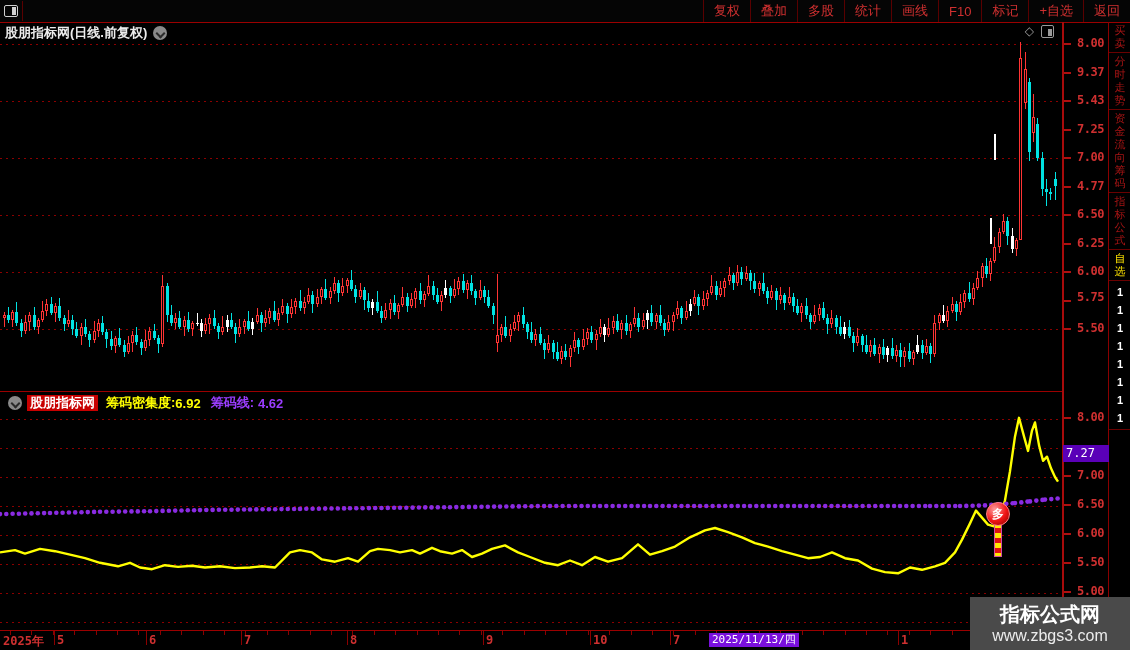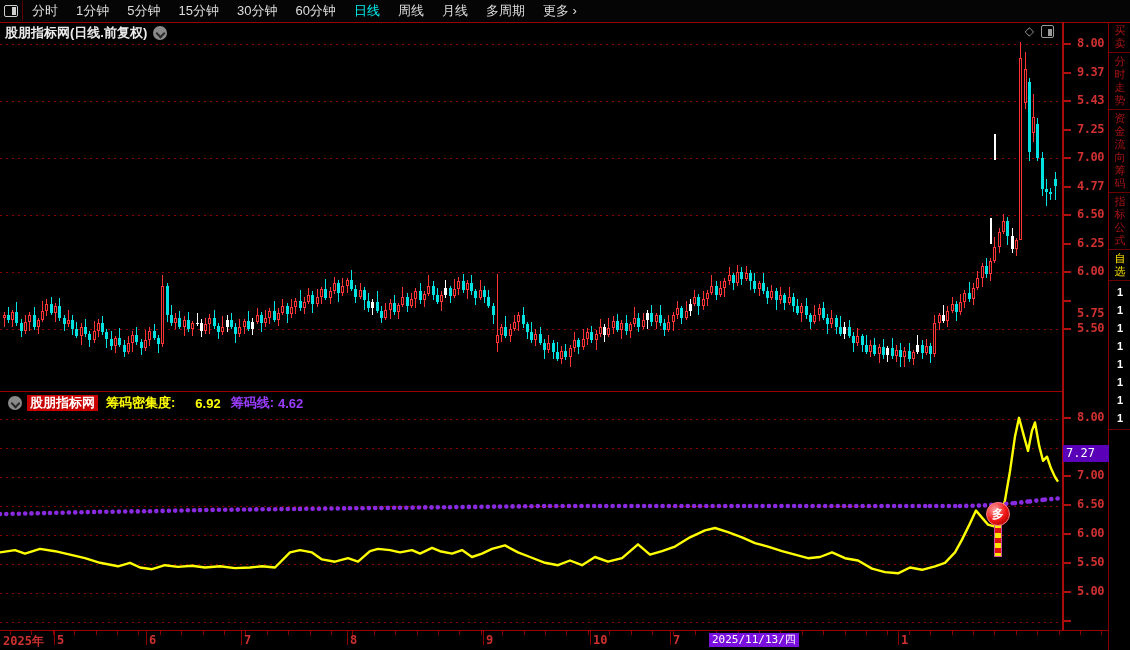--- a/index.html
+++ b/index.html
@@ -34,21 +34,21 @@
   .candle-wick{position:absolute;width:1px;}
   .candle-body{position:absolute;box-sizing:border-box;}
   .white-mark{position:absolute;width:2px;background:#fff;}
   
   #yaxis{position:absolute;left:1062px;top:22px;width:46px;height:608px;border-left:2px solid #a80b0b;}
   
   #sub{position:absolute;left:0;top:391px;width:1062px;height:239px;border-top:1px solid #9b0000;overflow:visible;}
   #sub-header{position:absolute;left:2px;top:2px;z-index:8;display:flex;align-items:center;font-size:13px;font-weight:bold;}
   #sub-tag{background:#c80000;color:#fff;padding:0 3px;margin-left:5px;height:16px;line-height:16px;}
   #ind1{color:#ffff00;margin-left:8px;}
-  #ind1v{color:#ffff00;margin-left:20px;}
+  #ind1v{color:#ffff00;margin-left:0;}
   #ind2{color:#9a3dff;margin-left:10px;}
   #ind2v{color:#9a3dff;margin-left:4px;}
   #subsvg{position:absolute;left:0;top:17px;z-index:4;}
   #marker{position:absolute;z-index:6;}
   #marker-stick{position:absolute;left:8px;top:20px;width:6px;height:33px;border:1px solid #d04fa0;
     background:repeating-linear-gradient(180deg,#ffe800 0 5px,#e01010 5px 10px);}
   #marker-ball{position:absolute;left:0;top:0;width:22px;height:22px;border-radius:50%;
     background:radial-gradient(circle at 34% 28%,#ff9a9a,#f01414 55%,#8f0000 95%);
     border:1px solid #ff8080;color:#fff;font-size:12px;font-weight:bold;
     display:flex;align-items:center;justify-content:center;}
@@ -77,32 +77,30 @@
 </style>
 </head>
 <body>
 
 <div id="screen">
 
   <div id="toolbar">
     <div id="tb-left-icon">
         <div class="glyph"></div>
       </div>
-    <div id="tb-periods" style="display: flex;">
-        <span class="tb-item">分时</span>
-        <span class="tb-item">1分钟</span>
-        <span class="tb-item">5分钟</span>
-        <span class="tb-item">15分钟</span>
-        <span class="tb-item">30分钟</span>
-        <span class="tb-item">60分钟</span>
-        <span class="tb-item active">日线</span>
-        <span class="tb-item">周线</span>
-        <span class="tb-item">月线</span>
-        <span class="tb-item">多周期</span>
-        <span class="tb-item">更多 ›</span>
+    <div id="tb-right">
+        <span class="tb-btn">复权</span>
+        <span class="tb-btn">叠加</span>
+        <span class="tb-btn">多股</span>
+        <span class="tb-btn">统计</span>
+        <span class="tb-btn">画线</span>
+        <span class="tb-btn">F10</span>
+        <span class="tb-btn">标记</span>
+        <span class="tb-btn">+自选</span>
+        <span class="tb-btn">返回</span>
       </div>
   </div>
 
   <div id="main">
     <div id="main-grid">
         <div class="gridline" style="top: 22px;"></div>
         <div class="gridline" style="top: 79px;"></div>
         <div class="gridline" style="top: 136px;"></div>
         <div class="gridline" style="top: 193px;"></div>
         <div class="gridline" style="top: 250px;"></div>
@@ -626,21 +624,21 @@
       <div class="ylabel" style="right: 6px; top: 128px;">7.00</div>
       <div class="ytick" style="left: 0px; top: 163.5px;"></div>
       <div class="ylabel" style="right: 6px; top: 156.5px;">4.77</div>
       <div class="ytick" style="left: 0px; top: 192px;"></div>
       <div class="ylabel" style="right: 6px; top: 185px;">6.50</div>
       <div class="ytick" style="left: 0px; top: 220.5px;"></div>
       <div class="ylabel" style="right: 6px; top: 213.5px;">6.25</div>
       <div class="ytick" style="left: 0px; top: 249px;"></div>
       <div class="ylabel" style="right: 6px; top: 242px;">6.00</div>
       <div class="ytick" style="left: 0px; top: 277.5px;"></div>
-      <div class="ylabel" style="right: 6px; top: 284px;">5.75</div>
+      <div class="ylabel" style="right: 6px; top: 268px;">5.75</div>
       <div class="ytick" style="left: 0px; top: 306px;"></div>
       <div class="ylabel" style="right: 6px; top: 299px;">5.50</div>
       <div class="ytick" style="left: 0px; top: 395px;"></div>
       <div class="ytick" style="left: 0px; top: 424px;"></div>
       <div class="ytick" style="left: 0px; top: 453px;"></div>
       <div class="ytick" style="left: 0px; top: 482px;"></div>
       <div class="ytick" style="left: 0px; top: 511px;"></div>
       <div class="ytick" style="left: 0px; top: 540px;"></div>
       <div class="ytick" style="left: 0px; top: 569px;"></div>
       <div class="ytick" style="left: 0px; top: 598px;"></div>
@@ -966,14 +964,18 @@
         <span class="strip-ch white">1</span>
         <span class="strip-ch white">1</span>
         <span class="strip-ch white">1</span>
         <span class="strip-ch white">1</span>
         <span class="strip-ch white">1</span>
         <span class="strip-ch white">1</span>
         <span class="strip-ch white">1</span>
       </div>
     </div>
 
+  <div id="wm">
+    <div id="wm-1">指标公式网</div>
+    <div id="wm-2">www.zbgs3.com</div>
+  </div>
 
 </div>
 
 </body></html>

